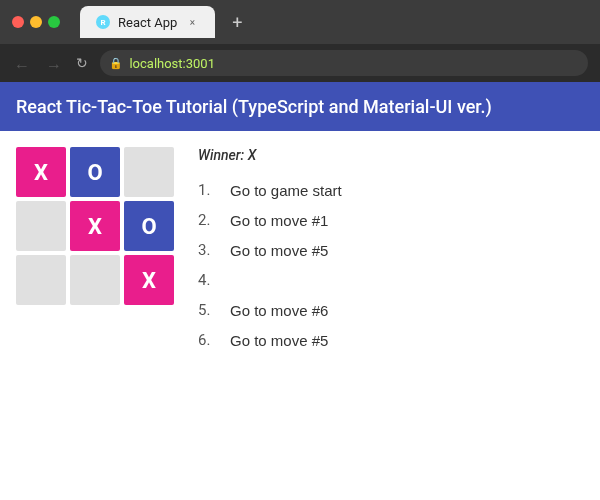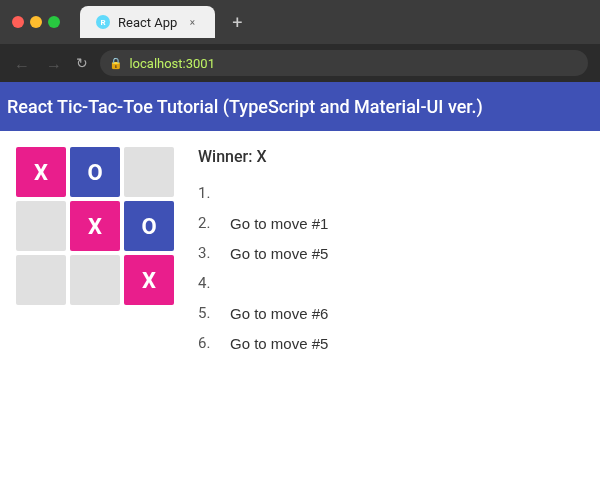--- a/index.html
+++ b/index.html
@@ -131,21 +131,21 @@
     
     .page-content {
       background: #fff;
       height: calc(500px - 44px - 38px);
       overflow-y: auto;
     }
 
     
     .app-header {
       background: #3f51b5;
-      padding: 14px 7px;
+      padding: 14px 16px;
       color: white;
       font-size: 18px;
       font-weight: 500;
     }
 
     
     .game-area {
       display: flex;
       padding: 16px;
       gap: 24px;
@@ -181,24 +181,25 @@
     }
     .cell-empty {
       background: #e0e0e0;
     }
 
     
     .move-list {
       flex: 1;
     }
     .winner-text {
-      font-size: 16px;
+      font-size: 14px;
       font-weight: 500;
       margin-bottom: 12px;
       color: #333;
+      font-style: italic;
     }
     .moves-ol {
       list-style: none;
       padding: 0;
     }
     .move-item {
       display: flex;
       align-items: center;
       padding: 6px 0;
       font-size: 15px;
@@ -268,20 +269,21 @@
         <div class="board-cell cell-empty"></div>
         <div class="board-cell cell-empty"></div>
         <div class="board-cell cell-x">X</div>
       </div>
 
     <div class="move-list">
       <div class="winner-text">Winner: X</div>
       <ol class="moves-ol" id="moves-container">
       <li class="move-item">
             <span class="move-number">1.</span>
+            <button class="move-btn">Go to game start</button>
           </li>
           <li class="move-item">
             <span class="move-number">2.</span>
             <button class="move-btn">Go to move #1</button>
           </li>
           <li class="move-item">
             <span class="move-number">3.</span>
             <button class="move-btn">Go to move #5</button>
           </li>
           <li class="move-item">

